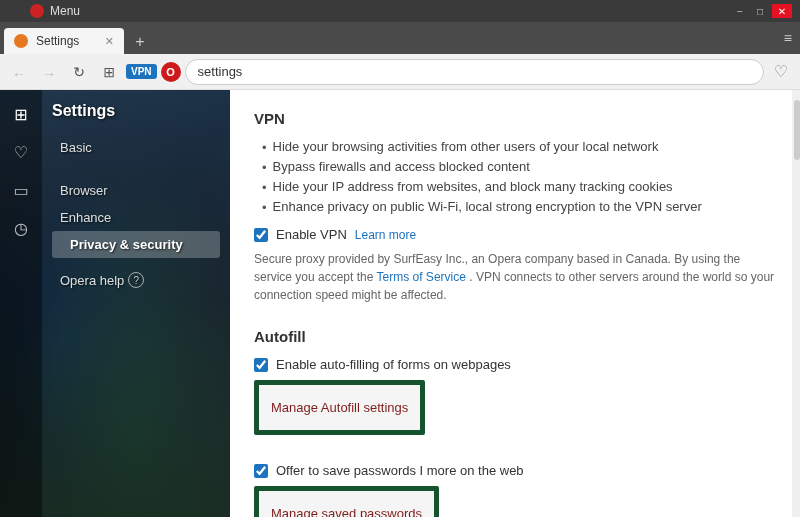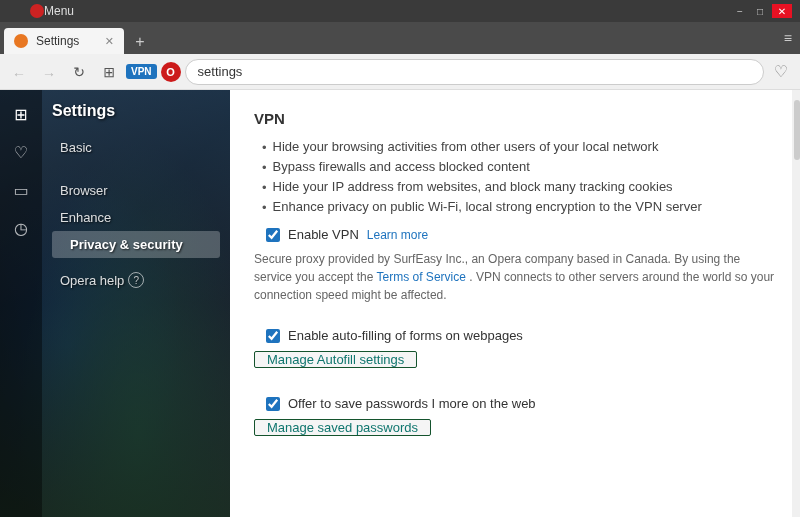--- a/index.html
+++ b/index.html
@@ -11,20 +11,21 @@
       background: #3a3a3a;
       display: flex;
       align-items: center;
       justify-content: space-between;
       padding: 0 8px;
       color: #fff;
     }
     .title-bar-left {
       display: flex;
       align-items: center;
+      gap: 6px;
       padding-left: 22px;
     }
     .title-bar-icon {
       width: 14px;
       height: 14px;
       background: #cc2222;
       border-radius: 50%;
       display: flex; align-items: center; justify-content: center;
     }
     .title-bar-text { font-size: 12px; color: #ddd; }
@@ -238,45 +239,44 @@
       color: #444;
       font-size: 13px;
     }
     .bullet-dot { color: #555; margin-top: 1px; flex-shrink: 0; }
 
     .checkbox-row {
       display: flex;
       align-items: center;
       gap: 8px;
       margin-bottom: 8px;
-      margin-left: 12px;
     }
     .checkbox-input {
       width: 14px; height: 14px;
       accent-color: #1e73be;
       cursor: pointer;
     }
     .checkbox-label { color: #333; font-size: 13px; }
     .link { color: #1e73be; text-decoration: none; cursor: pointer; font-size: 12px; }
 
     .info-text {
       font-size: 12px;
       color: #666;
       margin-bottom: 24px;
       line-height: 1.5;
     }
 
     .settings-button {
-      padding: 0 12px;
-      border: 1px solid #14532d;
+      padding: 15px 12px;
+      border: 5px solid #14532d;
       background: #f5f5f5;
       border-radius: 2px;
       cursor: pointer;
       font-size: 13px;
-      color: #0f766e;
+      color: #7f1d1d;
       margin-bottom: 4px;
     }
 
     .scrollbar-track {
       position: absolute;
       right: 0; top: 0; bottom: 0;
       width: 8px;
       background: #f0f0f0;
     }
     .scrollbar-thumb {
@@ -383,20 +383,21 @@
           <a class="link">Learn more</a>
         </div>
         <p class="info-text">
           <span>Secure proxy provided by SurfEasy Inc., an Opera company based in Canada. By using the service you accept the</span>
           <a class="link">Terms of Service</a>
           <span>. VPN connects to other servers around the world so your connection speed might be affected.</span>
         </p>
       </div>
 
       <div class="section">
+        <div class="section-title">Autofill</div>
         <div class="checkbox-row">
           <input type="checkbox" class="checkbox-input" checked="" style="">
           <label class="checkbox-label">Enable auto-filling of forms on webpages</label>
         </div>
         <button class="settings-button">Manage Autofill settings</button>
       </div>
 
       <div class="section">
         <div class="checkbox-row">
           <input type="checkbox" class="checkbox-input" checked="" style="">

